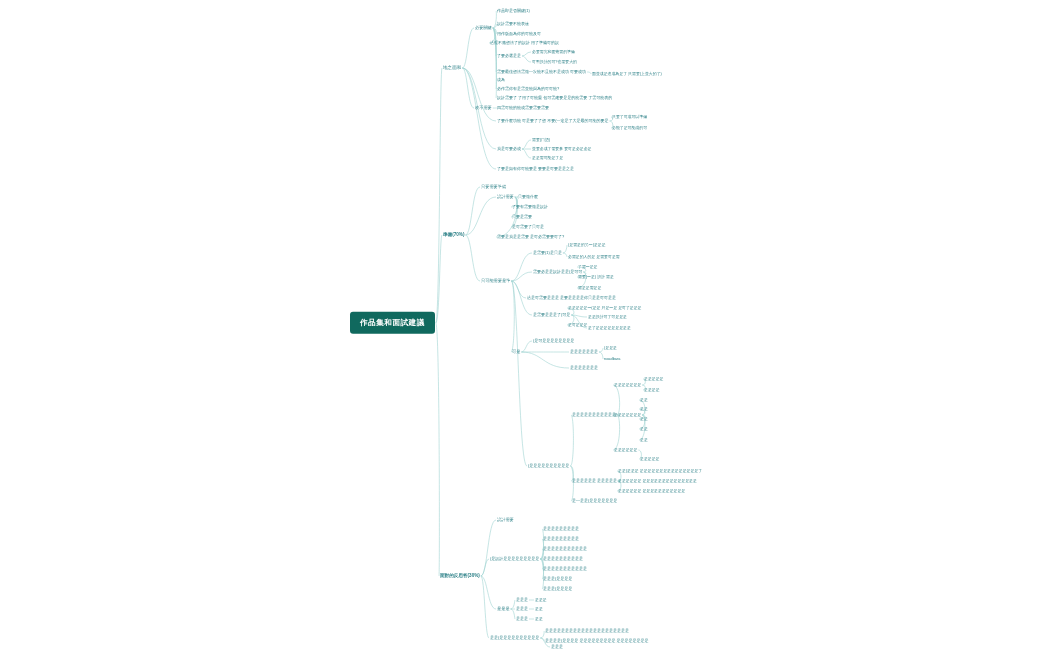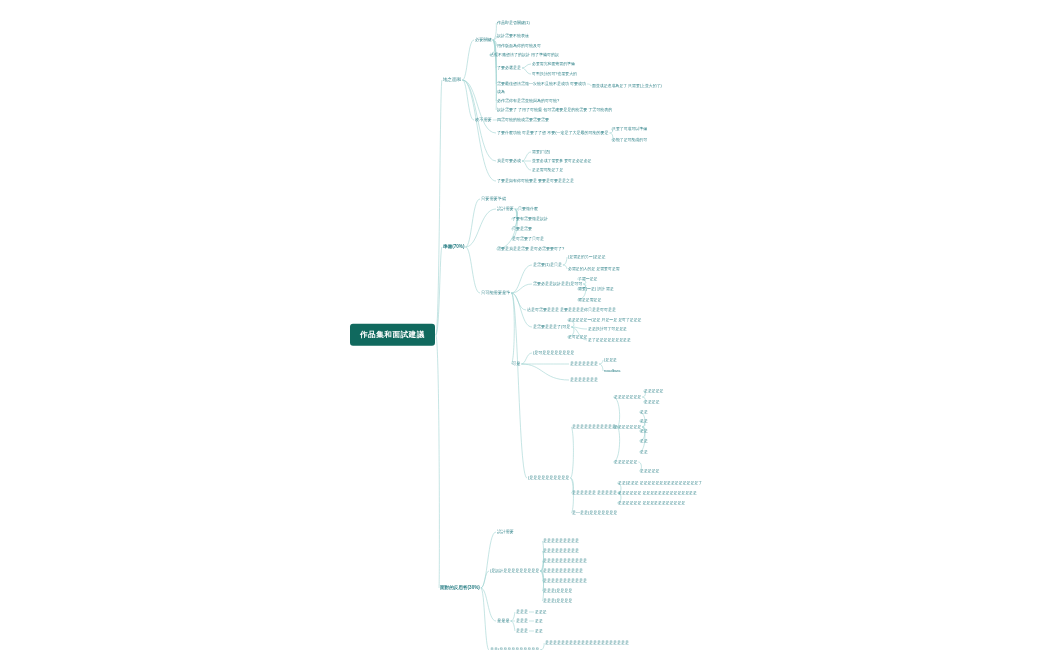--- a/index.html
+++ b/index.html
@@ -10,21 +10,21 @@
   body {
     width: 1050px;
     height: 650px;
     font-family: "Liberation Sans", sans-serif;
     overflow: hidden;
     position: relative;
   }
   #mindmap-root {
     position: absolute;
     left: 0;
-    top: 16px;
+    top: 4px;
     width: 1050px;
     height: 484px;
   }
   svg#edges {
     position: absolute;
     left: 0;
     top: 0;
     width: 1050px;
     height: 650px;
     pointer-events: none;

